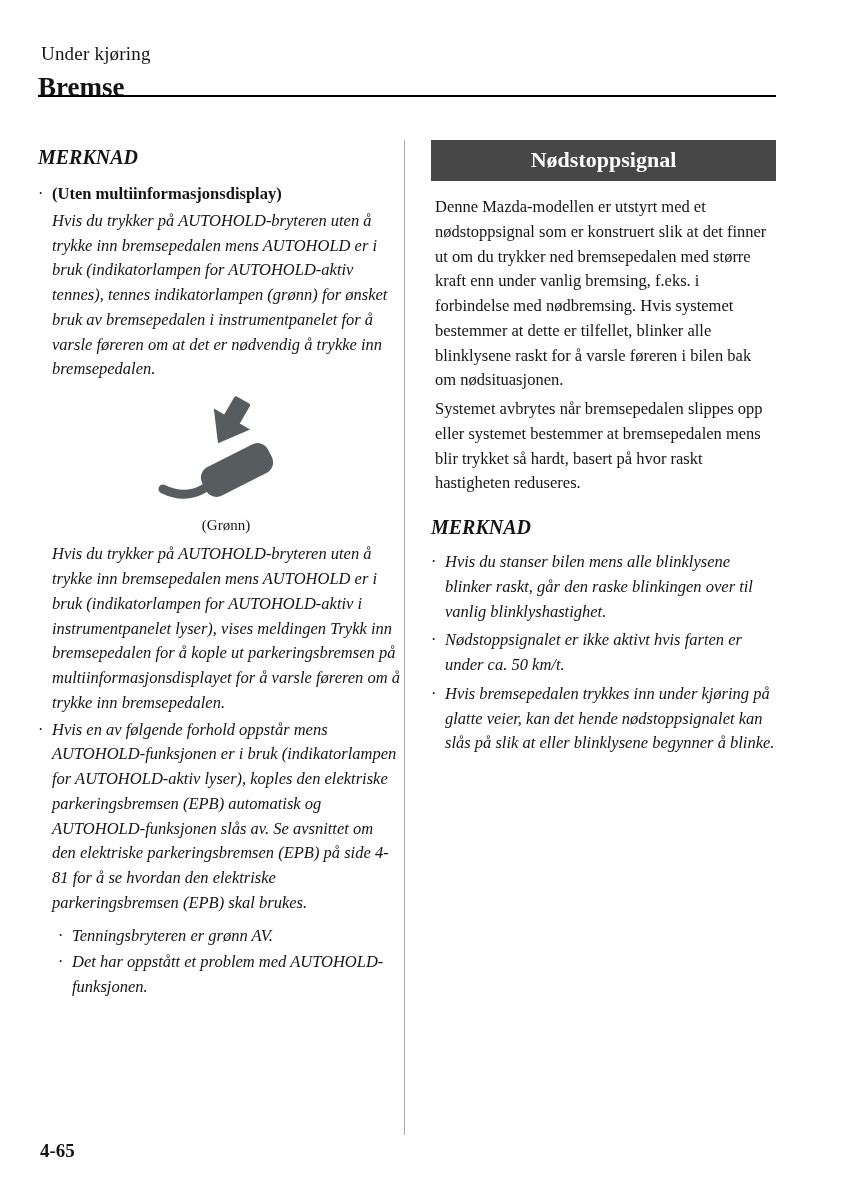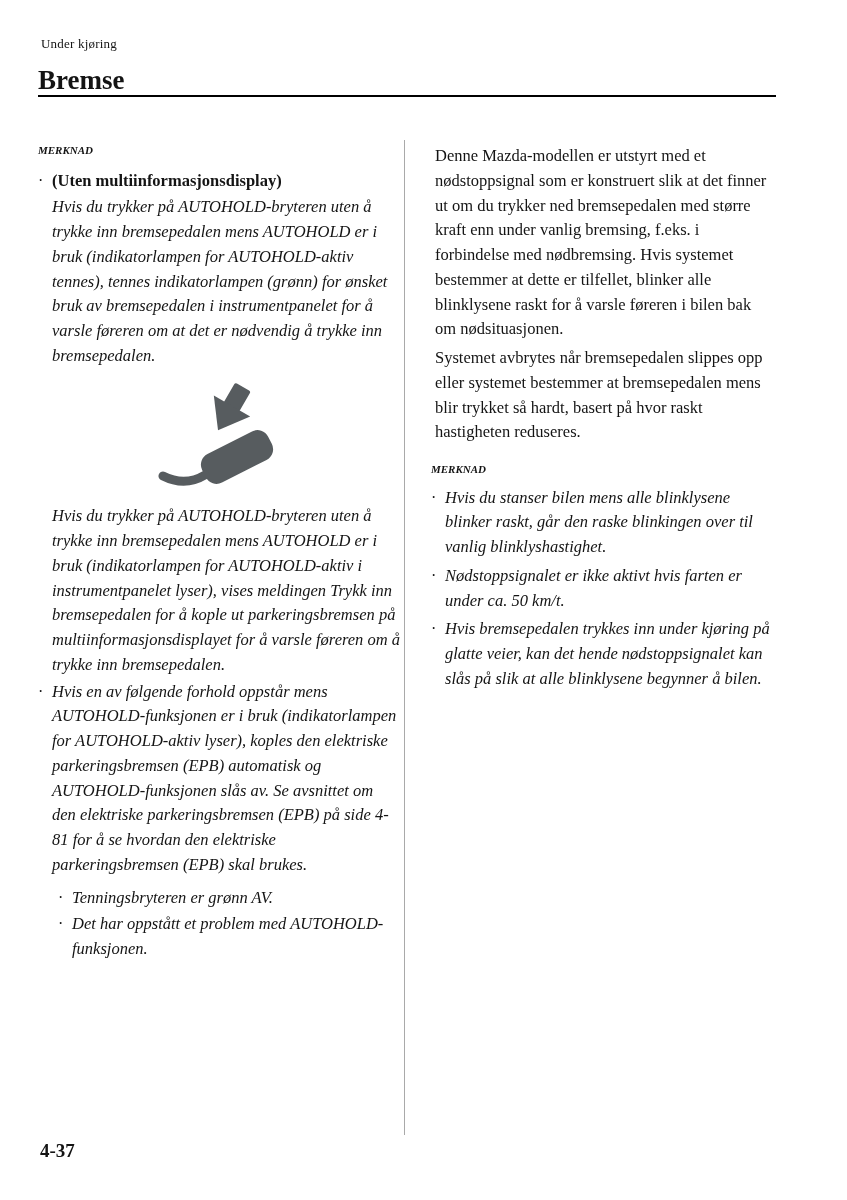--- a/index.html
+++ b/index.html
@@ -6,46 +6,46 @@
   html,body { background:#ffffff; }
   .page {
     position:relative;
     width:847px; height:1200px;
     background:#fff;
     font-family:"Liberation Serif", serif;
     color:#141414;
     overflow:hidden;
   }
   .running-header {
-    position:absolute; left:41px; top:36px;
-    font-size:13px; letter-spacing:0.2px;
+    position:absolute; left:41px; top:43px;
+    font-size:19px; letter-spacing:0.2px;
   }
   .section-title {
-    position:absolute; left:38px; top:65px;
+    position:absolute; left:38px; top:72px;
     font-size:27px; font-weight:bold;
   }
   .title-rule {
     position:absolute; left:38px; top:95px;
     width:738px; height:2px; background:#000;
   }
   .column-divider {
     position:absolute; left:404px; top:140px;
     width:1px; height:995px; background:#a9a9a9;
   }
   .col-left {
     position:absolute; left:38px; top:142px; width:362px;
     font-size:16.5px; line-height:1.5;
   }
   .col-right {
     position:absolute; left:431px; top:140px; width:345px;
     font-size:16.5px; line-height:1.5;
   }
   .merknad {
     font-weight:bold; font-style:italic;
-    font-size:11px; margin-bottom:10px;
+    font-size:20px; margin-bottom:10px;
   }
   .bullet-item { display:flex; margin-bottom:2px; }
   .bullet-marker {
     flex:0 0 14px; text-align:left;
     font-size:16px; line-height:1.5;
   }
   .bullet-body { flex:1 1 auto; }
   .item-heading { font-weight:bold; margin-bottom:2px; }
   .ital { font-style:italic; }
   .figure-wrap { text-align:center; margin:14px 0 6px 0; }
@@ -93,20 +93,21 @@
                 <path d="M-21 22 L21 22 L0 50 Z"></path>
               </g>
 
               <g transform="translate(86,74) rotate(-27)">
                 <rect x="-37" y="-16" width="74" height="32" rx="12"></rect>
               </g>
             </g>
 
             <path d="M54 92 Q34 104 12 93" stroke="#575c5f" stroke-width="9" fill="none" stroke-linecap="round"></path>
           </svg>
+          <div class="figure-caption">(Grønn)</div>
         </div>
 
         <div class="ital">Hvis du trykker på AUTOHOLD-bryteren uten å trykke inn bremsepedalen mens AUTOHOLD er i bruk (indikatorlampen for AUTOHOLD-aktiv i instrumentpanelet lyser), vises meldingen Trykk inn bremsepedalen for å kople ut parkeringsbremsen på multiinformasjonsdisplayet for å varsle føreren om å trykke inn bremsepedalen.</div>
       </div>
     </div>
 
     <div class="bullet-item">
       <span class="bullet-marker">·</span>
       <div class="bullet-body">
         <div class="ital">Hvis en av følgende forhold oppstår mens AUTOHOLD-funksjonen er i bruk (indikatorlampen for AUTOHOLD-aktiv lyser), koples den elektriske parkeringsbremsen (EPB) automatisk og AUTOHOLD-funksjonen slås av. Se avsnittet om den elektriske parkeringsbremsen (EPB) på side 4-81 for å se hvordan den elektriske parkeringsbremsen (EPB) skal brukes.</div>
@@ -118,35 +119,38 @@
           <div class="bullet-item">
             <span class="bullet-marker">·</span>
             <div class="bullet-body ital">Det har oppstått et problem med AUTOHOLD-funksjonen.</div>
           </div>
         </div>
       </div>
     </div>
   </div>
 
   <div class="col-right">
+    <div class="section-bar">
+      <span>Nødstoppsignal</span>
+    </div>
     <p>Denne Mazda-modellen er utstyrt med et nødstoppsignal som er konstruert slik at det finner ut om du trykker ned bremsepedalen med større kraft enn under vanlig bremsing, f.eks. i forbindelse med nødbremsing. Hvis systemet bestemmer at dette er tilfellet, blinker alle blinklysene raskt for å varsle føreren i bilen bak om nødsituasjonen.</p>
     <p>Systemet avbrytes når bremsepedalen slippes opp eller systemet bestemmer at bremsepedalen mens blir trykket så hardt, basert på hvor raskt hastigheten reduseres.</p>
 
     <div class="merknad right-merknad">MERKNAD</div>
 
     <div class="right-notes">
       <div class="bullet-item">
         <span class="bullet-marker">·</span>
         <div class="bullet-body ital">Hvis du stanser bilen mens alle blinklysene blinker raskt, går den raske blinkingen over til vanlig blinklyshastighet.</div>
       </div>
       <div class="bullet-item">
         <span class="bullet-marker">·</span>
         <div class="bullet-body ital">Nødstoppsignalet er ikke aktivt hvis farten er under ca. 50 km/t.</div>
       </div>
       <div class="bullet-item">
         <span class="bullet-marker">·</span>
-        <div class="bullet-body ital">Hvis bremsepedalen trykkes inn under kjøring på glatte veier, kan det hende nødstoppsignalet kan slås på slik at alle blinklysene begynner å bilen.</div>
+        <div class="bullet-body ital">Hvis bremsepedalen trykkes inn under kjøring på glatte veier, kan det hende nødstoppsignalet kan slås på slik at eller blinklysene begynner å blinke.</div>
       </div>
     </div>
   </div>
 
-  <div class="page-number">4-37</div>
+  <div class="page-number">4-65</div>
 </div>
 
 </body></html>

